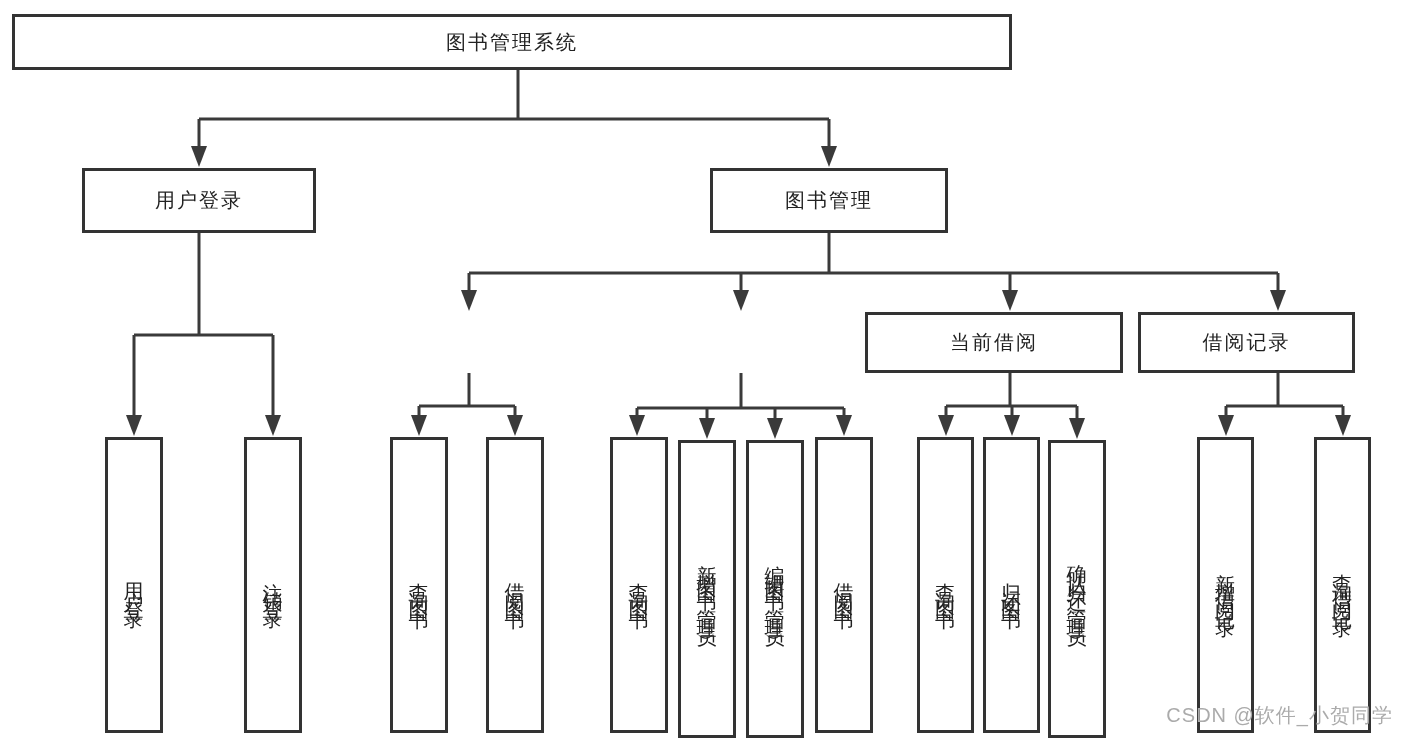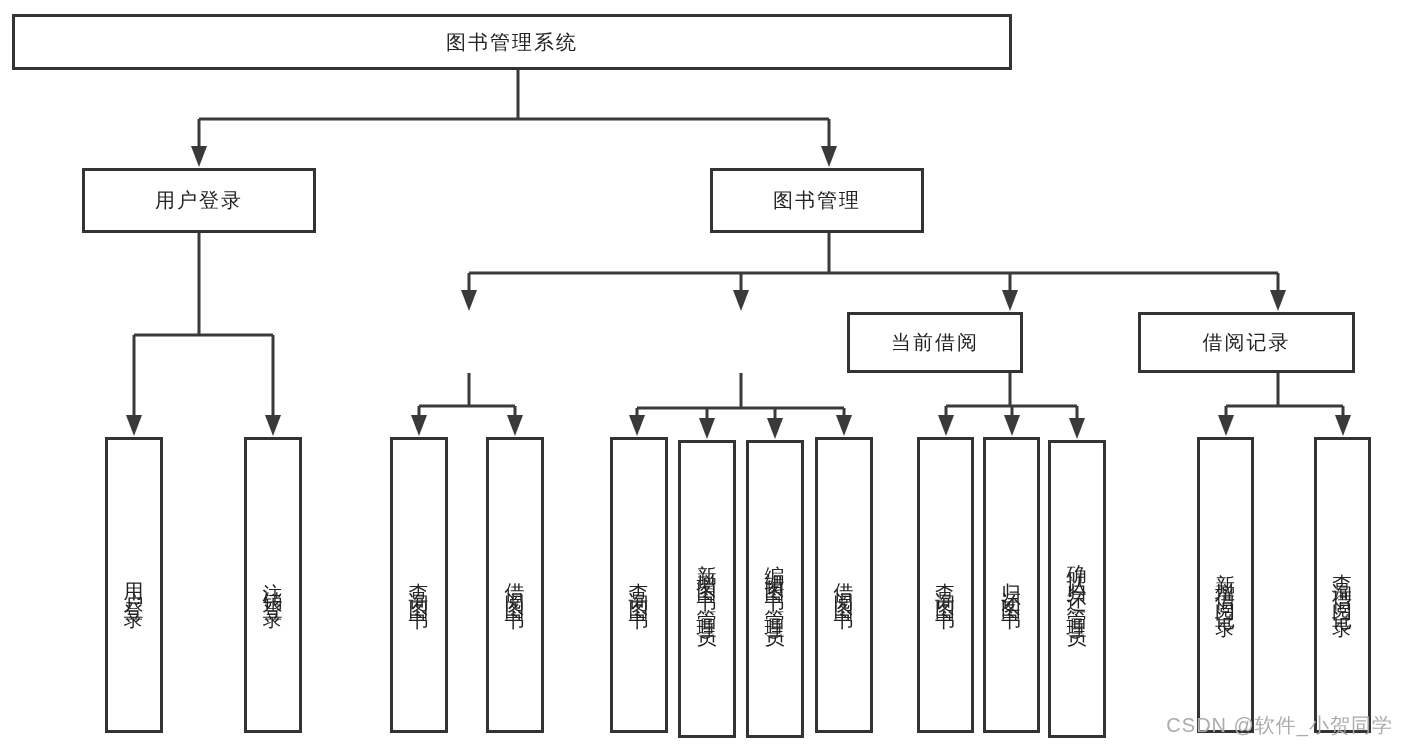--- a/index.html
+++ b/index.html
@@ -27,21 +27,21 @@
   }
   .v-node span{
     writing-mode:vertical-rl;
     text-orientation:mixed;
     font-size:20px;
     line-height:1;
     letter-spacing:9px;
   }
   .watermark{
     position:absolute;
-    right:12px;bottom:8px;
+    right:12px;bottom:18px;
     font-size:20px;
     color:#ababab;
     letter-spacing:1px;
     z-index:6;
     white-space:nowrap;
   }
 </style>
 </head>
 <body>
 
@@ -87,25 +87,25 @@
     </g>
   </svg>
 
   <div class="node h-node" style="left:12px;top:14px;width:1000px;height:56px">
     <span>图书管理系统</span>
   </div>
 
   <div class="node h-node" style="left:82px;top:168px;width:234px;height:65px">
     <span>用户登录</span>
   </div>
-  <div class="node h-node" style="left:710px;top:168px;width:214px;height:65px">
+  <div class="node h-node" style="left:710px;top:168px;width:238px;height:65px">
     <span>图书管理</span>
   </div>
 
-  <div class="node h-node" style="left:847px;top:312px;width:176px;height:61px">
+  <div class="node h-node" style="left:865px;top:312px;width:258px;height:61px">
     <span>当前借阅</span>
   </div>
   <div class="node h-node" style="left:1138px;top:312px;width:217px;height:61px">
     <span>借阅记录</span>
   </div>
 
   <div class="node v-node" style="left:105px;top:437px;width:58px;height:296px">
     <span>用户登录</span>
   </div>
   <div class="node v-node" style="left:244px;top:437px;width:58px;height:296px">

